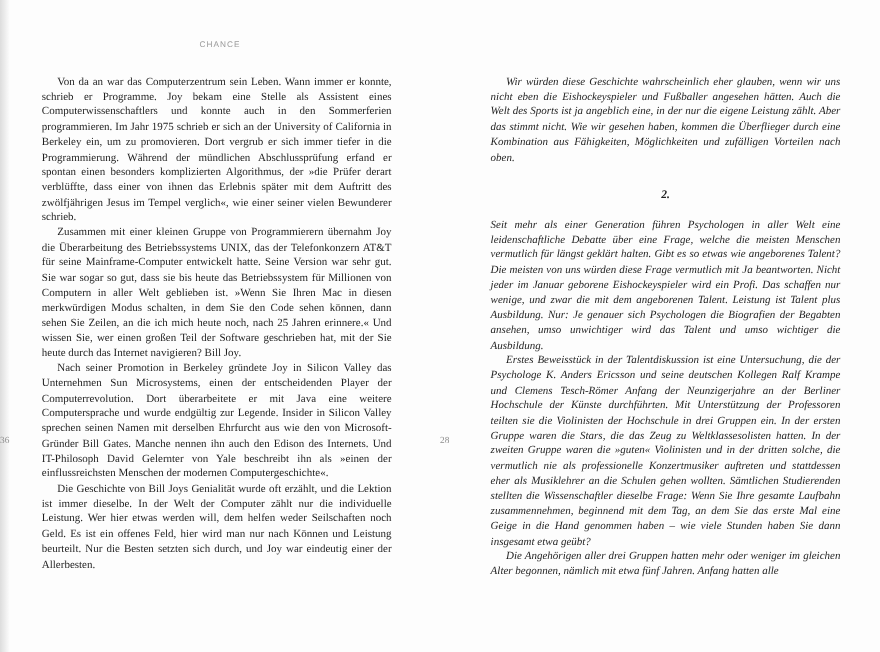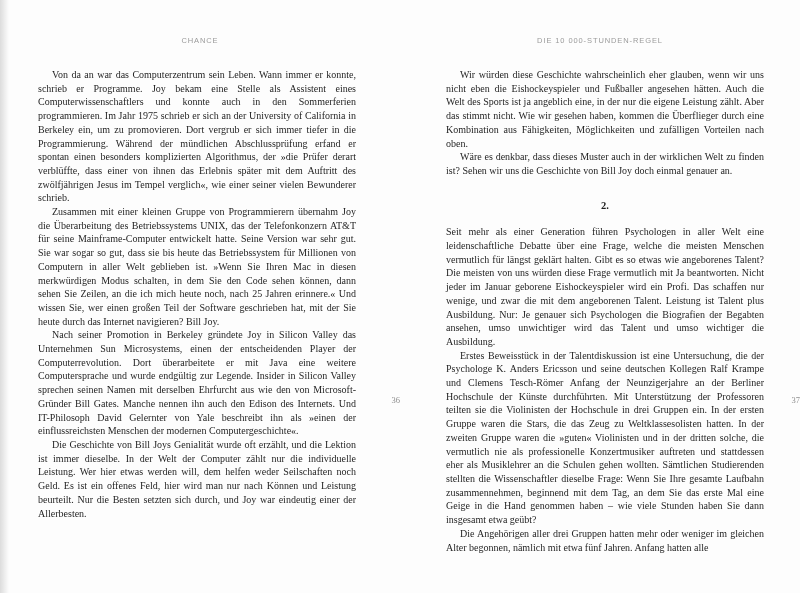--- a/index.html
+++ b/index.html
@@ -48,42 +48,42 @@
     top: 57px;
     width: 318px;
     font-size: 10px;
     line-height: 13.7px;
     text-align: justify;
     color: #1f1f1f;
     hyphens: auto;
     -webkit-hyphens: auto;
   }
   .page-left  .body-text { left: 38px; }
-  .page-right .body-text { left: 46px; }
+  .page-right .body-text { left: 46px; font-style: italic; }
 
   .body-text p {
     margin: 0;
     padding: 0;
   }
   .body-text p.indent { text-indent: 14px; }
 
   .section-heading {
     text-align: center;
     font-weight: bold;
     font-size: 10.5px;
     color: #1f1f1f;
     margin: 21px 0 13px 0;
   }
 
   .page-number {
     position: absolute;
     bottom: 25px;
     left: 0;
     width: 100%;
-    text-align: right;
+    text-align: left;
     font-size: 8.5px;
     color: #8d8d8d;
   }
 </style>
 </head>
 <body>
 
 <div class="spread">
   <div class="edge-shade-left"></div>
 
@@ -94,28 +94,26 @@
       <p class="indent">Von da an war das Computerzentrum sein Leben. Wann immer er konnte, schrieb er Programme. Joy bekam eine Stelle als Assistent eines Computerwissenschaftlers und konnte auch in den Sommerferien programmieren. Im Jahr 1975 schrieb er sich an der University of California in Berkeley ein, um zu promovieren. Dort vergrub er sich immer tiefer in die Programmierung. Während der mündlichen Abschlussprüfung erfand er spontan einen besonders komplizierten Algorithmus, der »die Prüfer derart verblüffte, dass einer von ihnen das Erlebnis später mit dem Auftritt des zwölfjährigen Jesus im Tempel verglich«, wie einer seiner vielen Bewunderer schrieb.</p>
       <p class="indent">Zusammen mit einer kleinen Gruppe von Programmierern übernahm Joy die Überarbeitung des Betriebssystems UNIX, das der Telefonkonzern AT&amp;T für seine Mainframe-Computer entwickelt hatte. Seine Version war sehr gut. Sie war sogar so gut, dass sie bis heute das Betriebssystem für Millionen von Computern in aller Welt geblieben ist. »Wenn Sie Ihren Mac in diesen merkwürdigen Modus schalten, in dem Sie den Code sehen können, dann sehen Sie Zeilen, an die ich mich heute noch, nach 25 Jahren erinnere.« Und wissen Sie, wer einen großen Teil der Software geschrieben hat, mit der Sie heute durch das Internet navigieren? Bill Joy.</p>
       <p class="indent">Nach seiner Promotion in Berkeley gründete Joy in Silicon Valley das Unternehmen Sun Microsystems, einen der entscheidenden Player der Computerrevolution. Dort überarbeitete er mit Java eine weitere Computersprache und wurde endgültig zur Legende. Insider in Silicon Valley sprechen seinen Namen mit derselben Ehrfurcht aus wie den von Microsoft-Gründer Bill Gates. Manche nennen ihn auch den Edison des Internets. Und IT-Philosoph David Gelernter von Yale beschreibt ihn als »einen der einflussreichsten Menschen der modernen Computergeschichte«.</p>
       <p class="indent">Die Geschichte von Bill Joys Genialität wurde oft erzählt, und die Lektion ist immer dieselbe. In der Welt der Computer zählt nur die individuelle Leistung. Wer hier etwas werden will, dem helfen weder Seilschaften noch Geld. Es ist ein offenes Feld, hier wird man nur nach Können und Leistung beurteilt. Nur die Besten setzten sich durch, und Joy war eindeutig einer der Allerbesten.</p>
     </div>
 
     <div class="page-number">36</div>
   </div>
 
   <div class="page page-right">
-    <div class="running-head">DIE 10 000-STUNDEN-REGEL</div>
 
     <div class="body-text">
       <p class="indent">Wir würden diese Geschichte wahrscheinlich eher glauben, wenn wir uns nicht eben die Eishockeyspieler und Fußballer angesehen hätten. Auch die Welt des Sports ist ja angeblich eine, in der nur die eigene Leistung zählt. Aber das stimmt nicht. Wie wir gesehen haben, kommen die Überflieger durch eine Kombination aus Fähigkeiten, Möglichkeiten und zufälligen Vorteilen nach oben.</p>
-      <p class="indent">Wäre es denkbar, dass dieses Muster auch in der wirklichen Welt zu finden ist? Sehen wir uns die Geschichte von Bill Joy doch einmal genauer an.</p>
 
       <div class="section-heading">2.</div>
 
       <p>Seit mehr als einer Generation führen Psychologen in aller Welt eine leidenschaftliche Debatte über eine Frage, welche die meisten Menschen vermutlich für längst geklärt halten. Gibt es so etwas wie angeborenes Talent? Die meisten von uns würden diese Frage vermutlich mit Ja beantworten. Nicht jeder im Januar geborene Eishockeyspieler wird ein Profi. Das schaffen nur wenige, und zwar die mit dem angeborenen Talent. Leistung ist Talent plus Ausbildung. Nur: Je genauer sich Psychologen die Biografien der Begabten ansehen, umso unwichtiger wird das Talent und umso wichtiger die Ausbildung.</p>
       <p class="indent">Erstes Beweisstück in der Talentdiskussion ist eine Untersuchung, die der Psychologe K. Anders Ericsson und seine deutschen Kollegen Ralf Krampe und Clemens Tesch-Römer Anfang der Neunzigerjahre an der Berliner Hochschule der Künste durchführten. Mit Unterstützung der Professoren teilten sie die Violinisten der Hochschule in drei Gruppen ein. In der ersten Gruppe waren die Stars, die das Zeug zu Weltklassesolisten hatten. In der zweiten Gruppe waren die »guten« Violinisten und in der dritten solche, die vermutlich nie als professionelle Konzertmusiker auftreten und stattdessen eher als Musiklehrer an die Schulen gehen wollten. Sämtlichen Studierenden stellten die Wissenschaftler dieselbe Frage: Wenn Sie Ihre gesamte Laufbahn zusammennehmen, beginnend mit dem Tag, an dem Sie das erste Mal eine Geige in die Hand genommen haben – wie viele Stunden haben Sie dann insgesamt etwa geübt?</p>
       <p class="indent">Die Angehörigen aller drei Gruppen hatten mehr oder weniger im gleichen Alter begonnen, nämlich mit etwa fünf Jahren. Anfang hatten alle</p>
     </div>
 
-    <div class="page-number">37</div>
+    <div class="page-number">28</div>
   </div>
 </div>
 
 </body></html>

